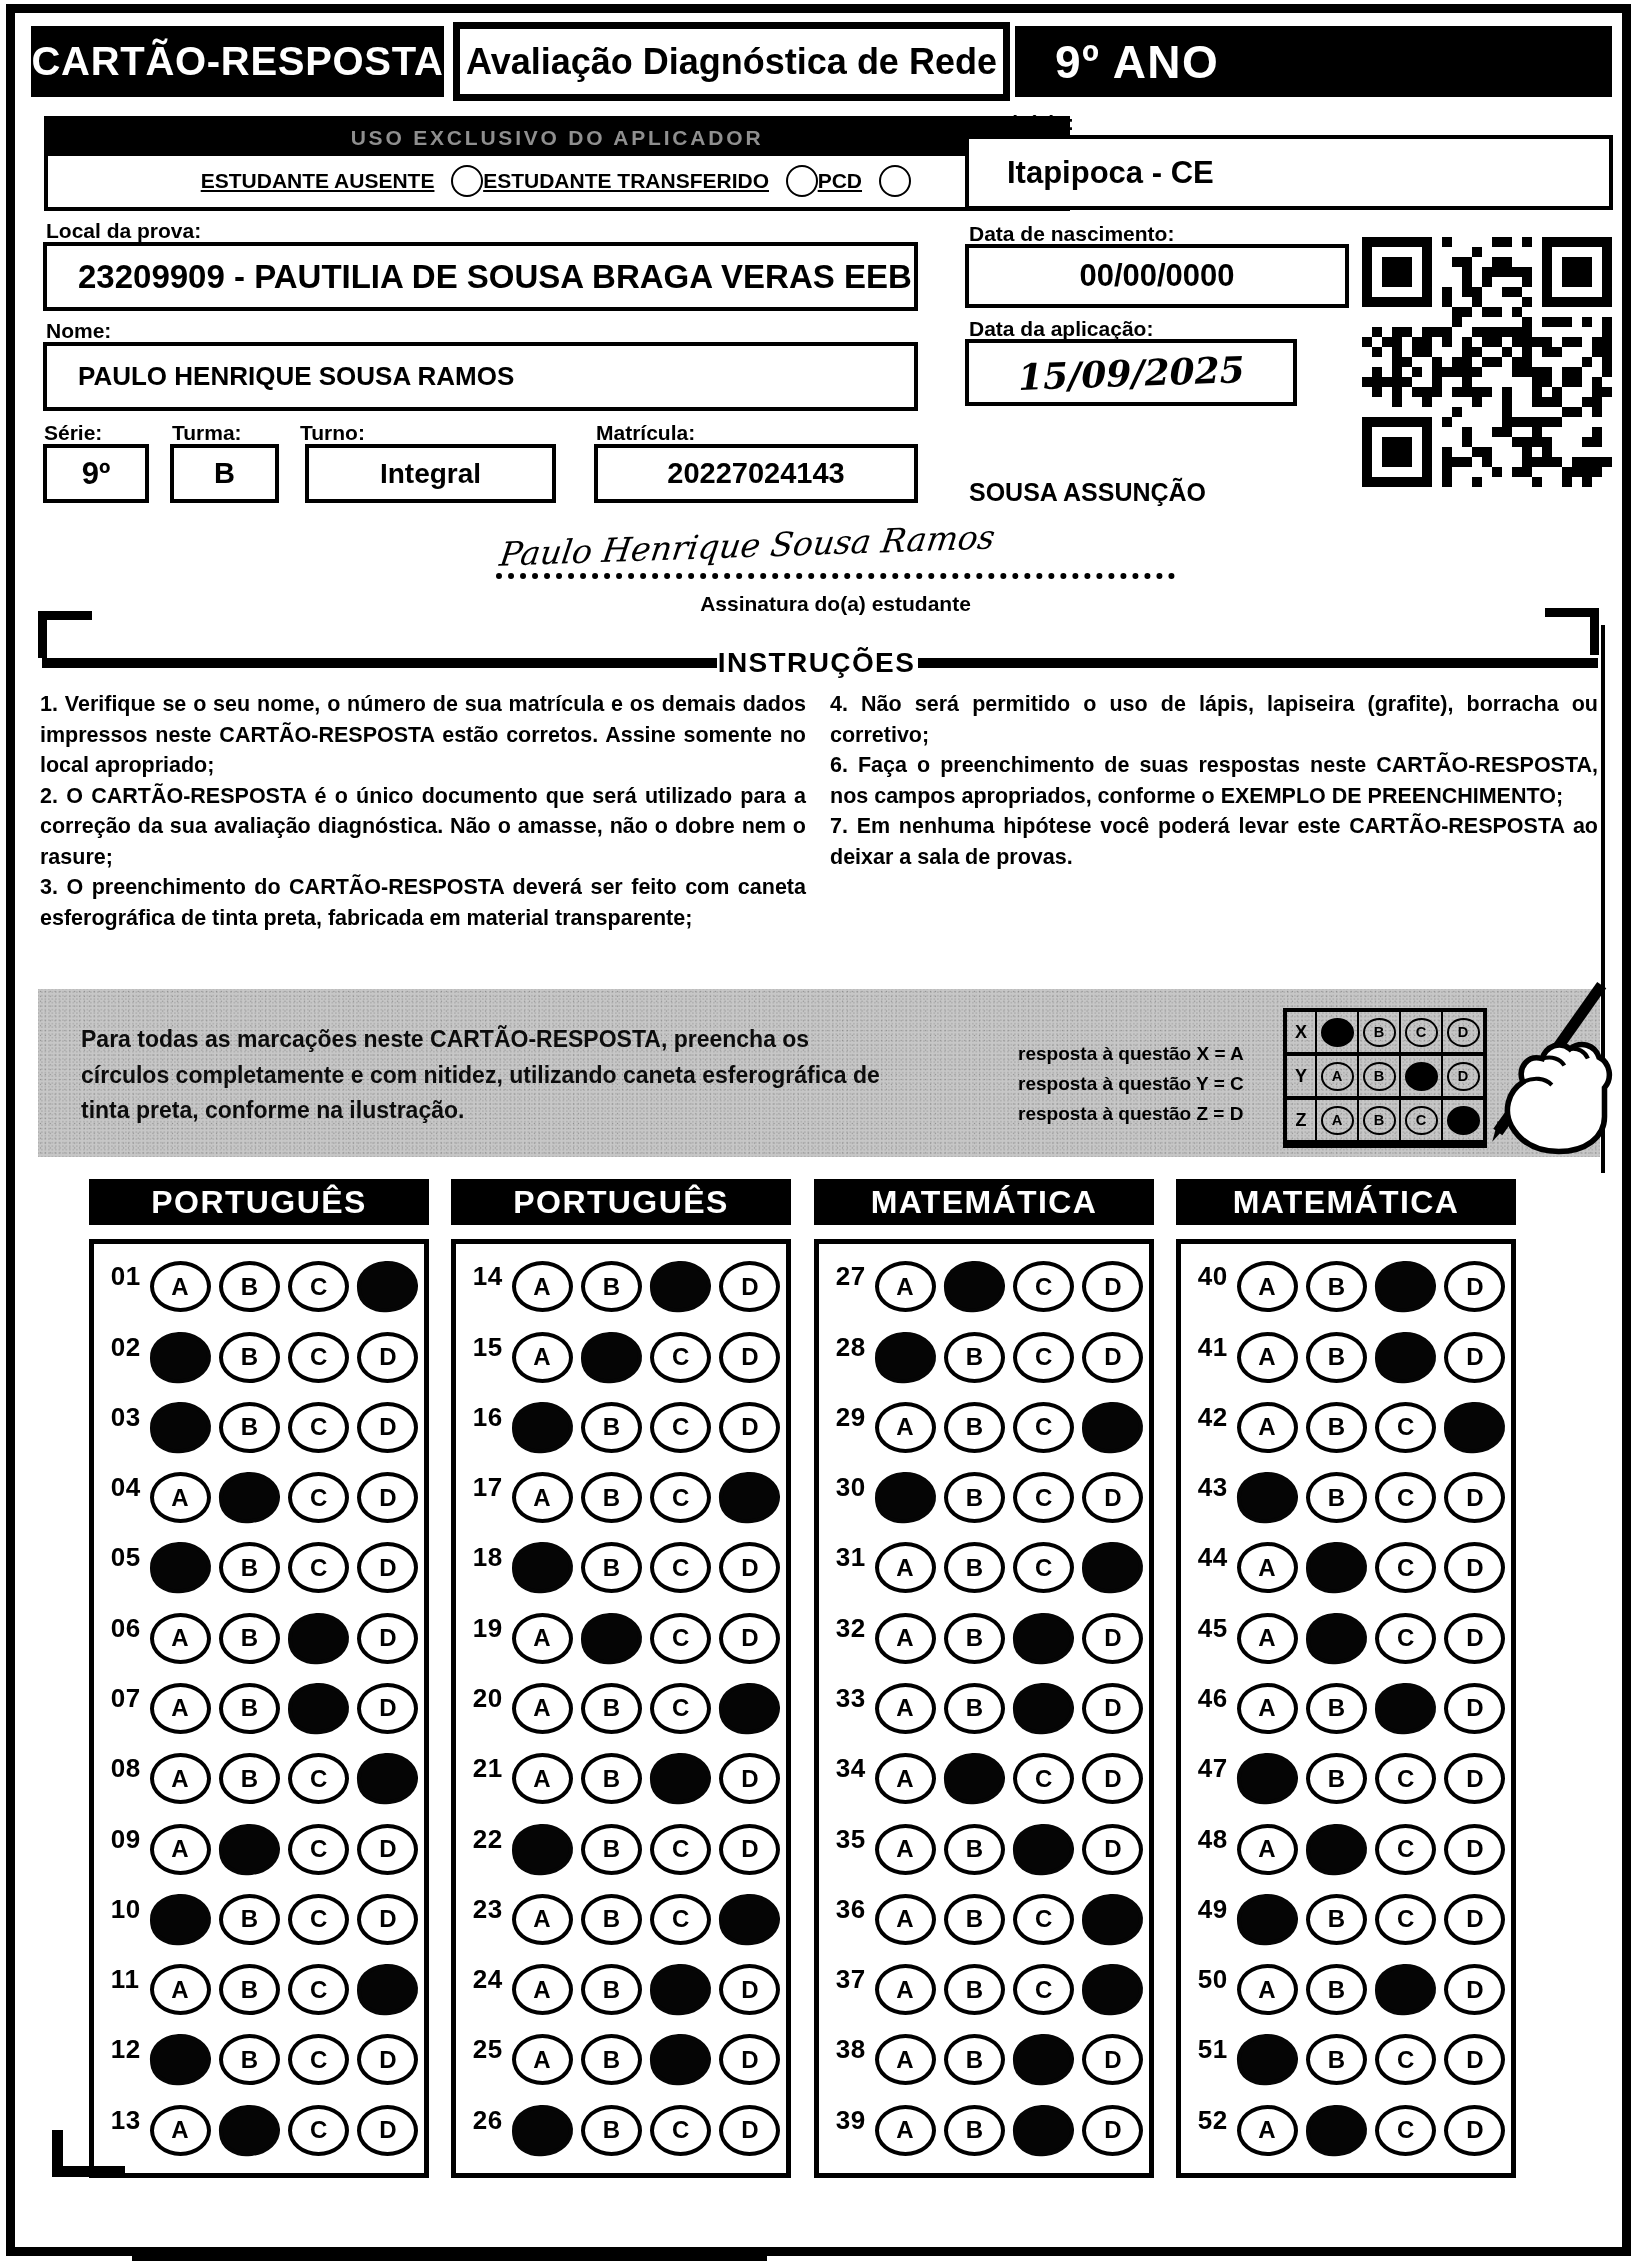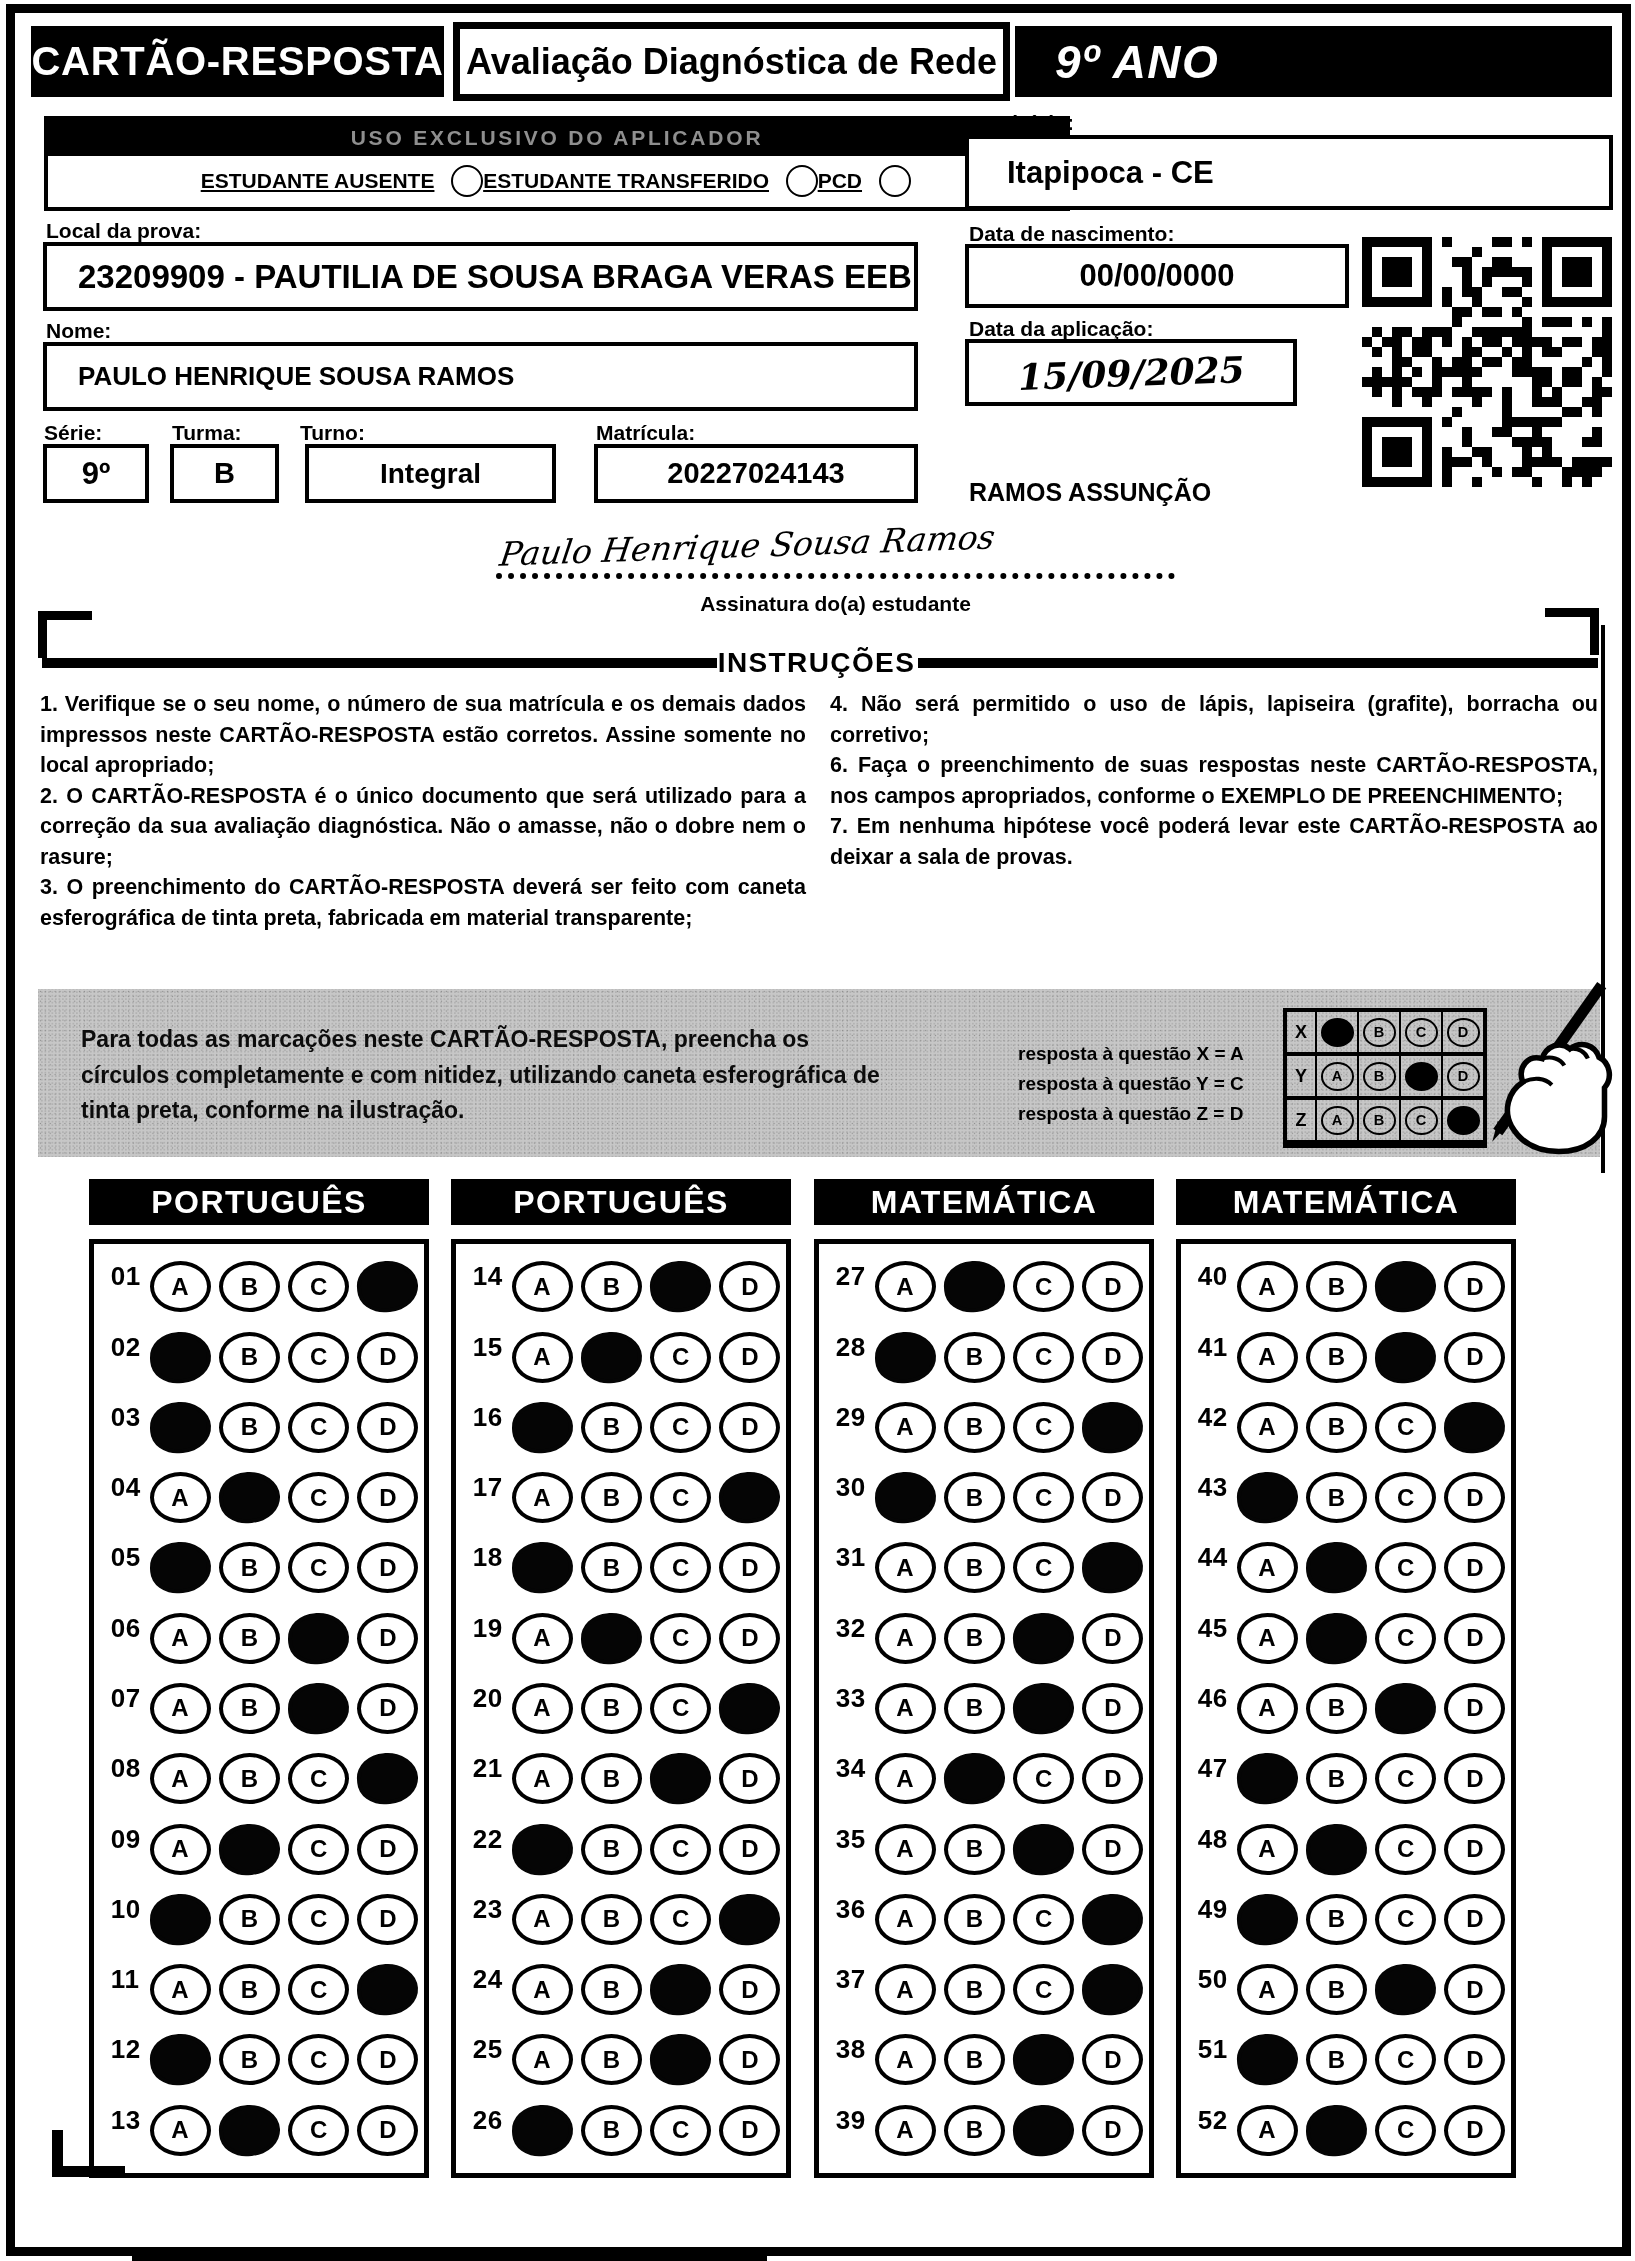--- a/index.html
+++ b/index.html
@@ -9,21 +9,21 @@
     font-family:"Liberation Sans", sans-serif; color:#000; overflow:hidden;
     margin:0 auto;
   }
   .abs { position:absolute; }
   .frame { position:absolute; left:5.6px; top:4.2px; width:1625px; height:2252px; border:9px solid #000; }
   
   .hdr-black { background:#000; color:#fff; display:flex; align-items:center; }
   .hdr-white { background:#fff; border:7px solid #000; display:flex; align-items:center; justify-content:center; }
   .cartao-title { justify-content:center; font-size:40px; font-weight:bold; letter-spacing:0.7px; }
   .exam-title  { font-size:36px; font-weight:bold; }
-  .grade-title { font-size:46px; font-weight:bold; padding-left:40px; letter-spacing:1.4px;font-style:italic; }
+  .grade-title { font-size:46px; font-weight:bold; padding-left:40px; letter-spacing:1.4px; }
   
   .aplicador { border:4.2px solid #000; }
   .aplicador-strip { background:#000; color:#8f8f8f; height:36px; display:flex; align-items:center; justify-content:center;
                      font-size:21px; font-weight:bold; letter-spacing:2.8px; }
   .aplicador-row { display:flex; align-items:center; height:49px; padding:0 23.6px 0 21px; justify-content:center; }
   .apl-item { display:flex; align-items:center; font-size:21px; font-weight:bold; }
   .circle { display:inline-block; width:32px; height:32px; border:2.8px solid #000; border-radius:50%; margin-left:16.7px; background:#fff; }
   
   .lbl { font-weight:bold; font-size:21px; }
   .fbox { border:4.9px solid #000; background:#fff; display:flex; align-items:center; }
@@ -431,21 +431,21 @@
   </div>
   <div class="abs lbl" style="left:300px; top:421px;">Turno:</div>
   <div class="abs fbox" style="left:305px; top:444px; width:251px; height:59px; justify-content:center;">
     <span class="fval" style="font-size:28px;">Integral</span>
   </div>
   <div class="abs lbl" style="left:596px; top:421px;">Matrícula:</div>
   <div class="abs fbox" style="left:594px; top:444px; width:324px; height:59px; justify-content:center;">
     <span class="fval" style="font-size:29px;">20227024143</span>
   </div>
 
-  <div class="abs" style="left:969px; top:478px; font-size:25px; font-weight:bold;">RAMOS ASSUNÇÃO</div>
+  <div class="abs" style="left:969px; top:478px; font-size:25px; font-weight:bold;">SOUSA ASSUNÇÃO</div>
 
   <div class="abs sig-name" style="left:500px; top:526px;">Paulo Henrique Sousa Ramos</div>
   <div class="abs sig-line" style="left:496px; top:535px; width:679px; height:44px;"></div>
   <div class="abs" style="left:496px; top:592px; width:679px; text-align:center; font-size:21px; font-weight:bold;">Assinatura do(a) estudante</div>
 
   <div class="abs corner-tl" style="left:38px; top:611px; width:54px; height:47px;"></div>
   <div class="abs corner-tr" style="left:1545px; top:608px; width:54px; height:47px;"></div>
 
   <div class="abs instr-bar" style="left:42px; top:658px; width:675px;"></div>
   <div class="abs instr-title" style="left:716px; top:647px; width:201px;">INSTRUÇÕES</div>

